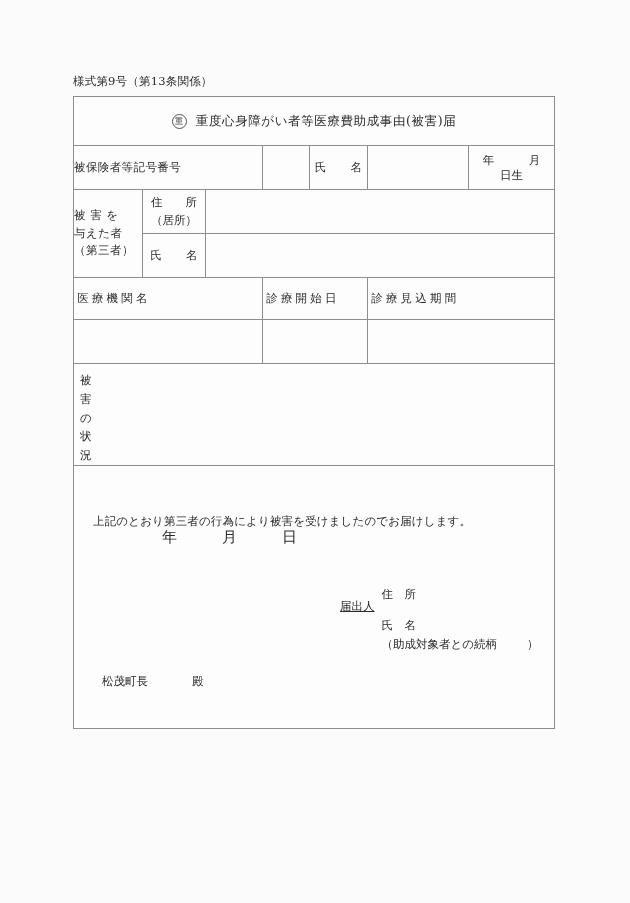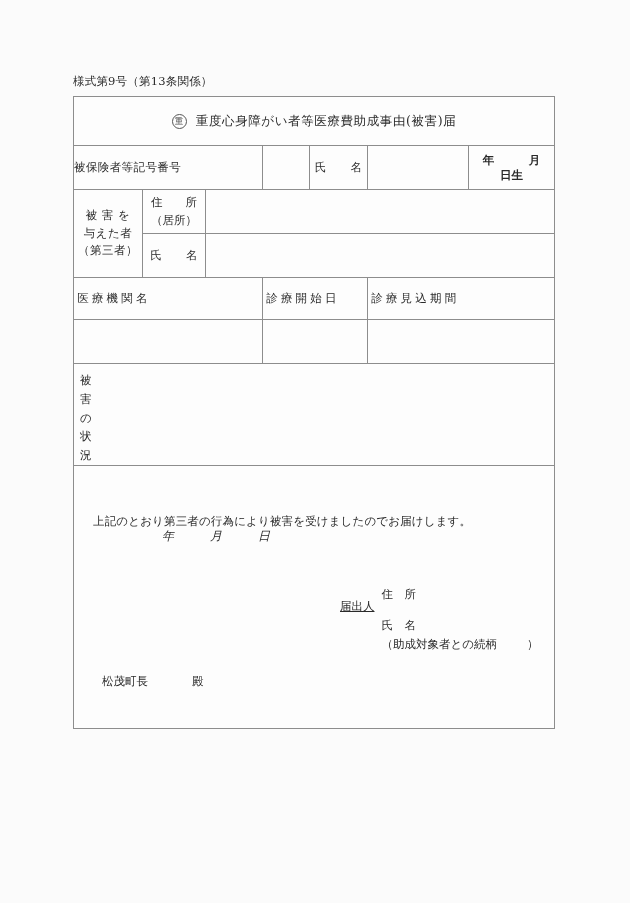--- a/index.html
+++ b/index.html
@@ -80,26 +80,24 @@
   }
   .lbl-spaced {
     text-align: center;
     font-size: 11.5px;
     letter-spacing: 0.4px;
   }
   .birth {
     text-align: center;
     font-size: 11.5px;
     padding-right: 18px;
-    font-weight: bold;
   }
   
   .r-third { height: 44px; }
   .lbl-third {
-    text-align: center;
     font-size: 11.5px;
     line-height: 1.55;
     letter-spacing: 0.5px;
   }
   .lbl-addr {
     text-align: center;
     font-size: 11.5px;
     line-height: 1.5;
   }
   
@@ -131,23 +129,22 @@
     top: 17px;
     font-size: 11.5px;
     letter-spacing: 0.15px;
     white-space: nowrap;
     margin-top: 31px;
   }
   .date-line {
     position: absolute;
     left: 88px;
     top: 62px;
-    font-size: 12px;
-    white-space: nowrap;
-    font-style: italic;
+    font-size: 15px;
+    white-space: nowrap;
   }
   .signer {
     position: absolute;
     left: 266px;
     top: 119px;
     display: flex;
     align-items: flex-start;
     gap: 7px;
     font-size: 11.5px;
     white-space: nowrap;

